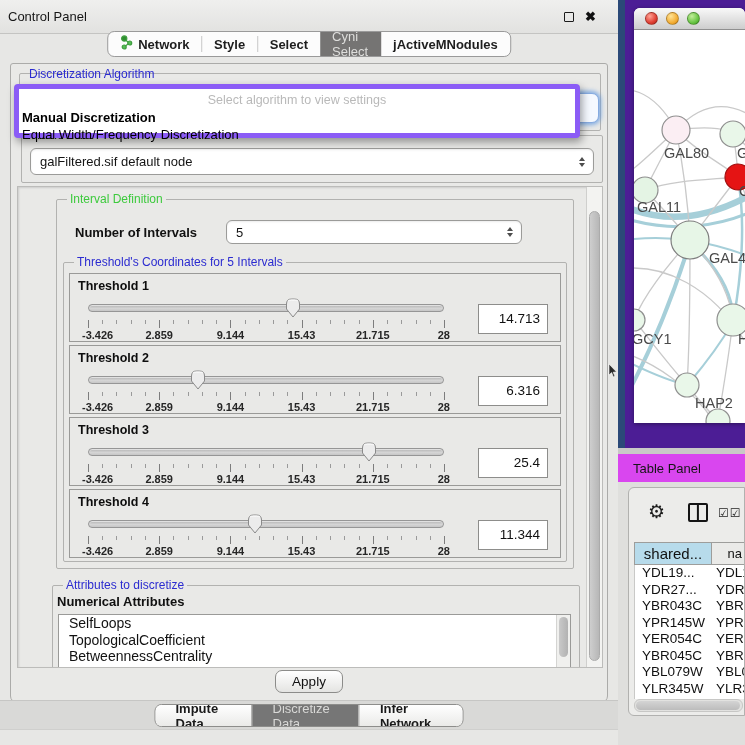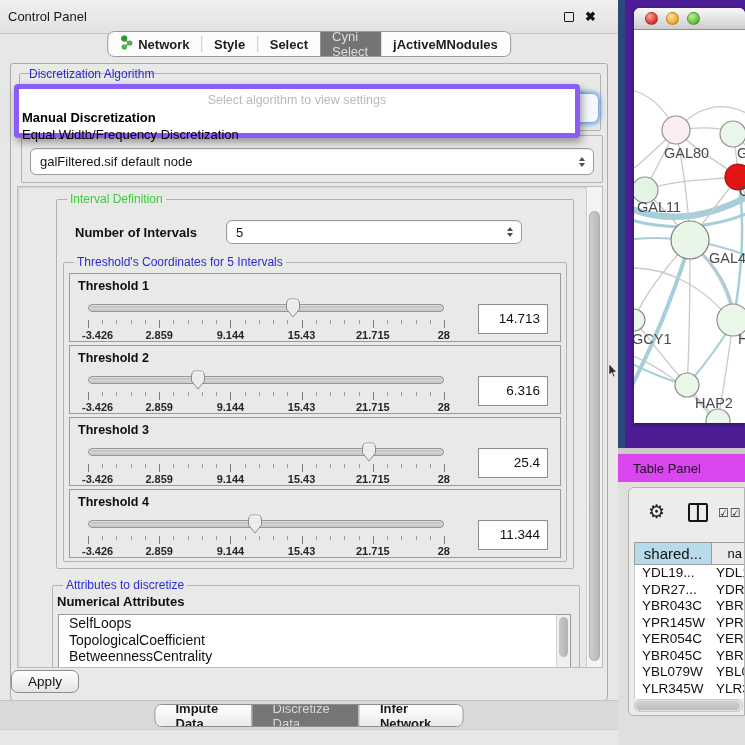--- a/index.html
+++ b/index.html
@@ -104,21 +104,21 @@
 
   #attr-group { left:34px; top:398px; width:528px; height:110px; }
   #attr-subtitle { position:absolute; left:4px; top:8px; font-size:13px; font-weight:bold; }
   #attr-list { position:absolute; left:5px; right:8px; top:28px; height:54px; background:#fff;
                border:1px solid #9a9a98; overflow:hidden; }
   .attr-item { font-size:14px; line-height:16.5px; padding-left:10px; white-space:nowrap; }
   #attr-scroll { position:absolute; right:0; top:0; width:14px; height:100%; background:#f0f0ee; border-left:1px solid #d4d4d2; }
   #attr-scroll .thumb { position:absolute; left:2px; right:2px; top:2px; height:40px;
                         background:linear-gradient(90deg,#c9c9c9,#b2b2b2); border-radius:5px; }
 
-  #apply-row { position:absolute; left:0; right:0; bottom:9px; display:flex; justify-content:flex-start; }
+  #apply-row { position:absolute; left:0; right:0; bottom:9px; display:flex; justify-content:center; }
   #apply-btn { width:68px; height:23px; font-family:"Liberation Sans",sans-serif; font-size:13.5px; color:#111;
                background:linear-gradient(#ffffff,#e4e4e2); border:1px solid #8c8c8a; border-radius:7px; }
 
   
   #bottom-strip { position:absolute; left:0; top:700px; width:618px; height:30px;
                   background:#d9d9d7; border-top:1px solid #c6c6c4; border-bottom:1px solid #cfcfcd; }
   #bottom-tabbar { position:absolute; top:704px; left:50%; transform:translateX(-50%);
                    display:flex; height:23px; border-radius:7px; overflow:hidden;
                    border:1px solid #8d8d8b; background:#fff; }
   .btab { display:flex; align-items:center; padding:0 20px; font-size:13px; font-weight:bold;

